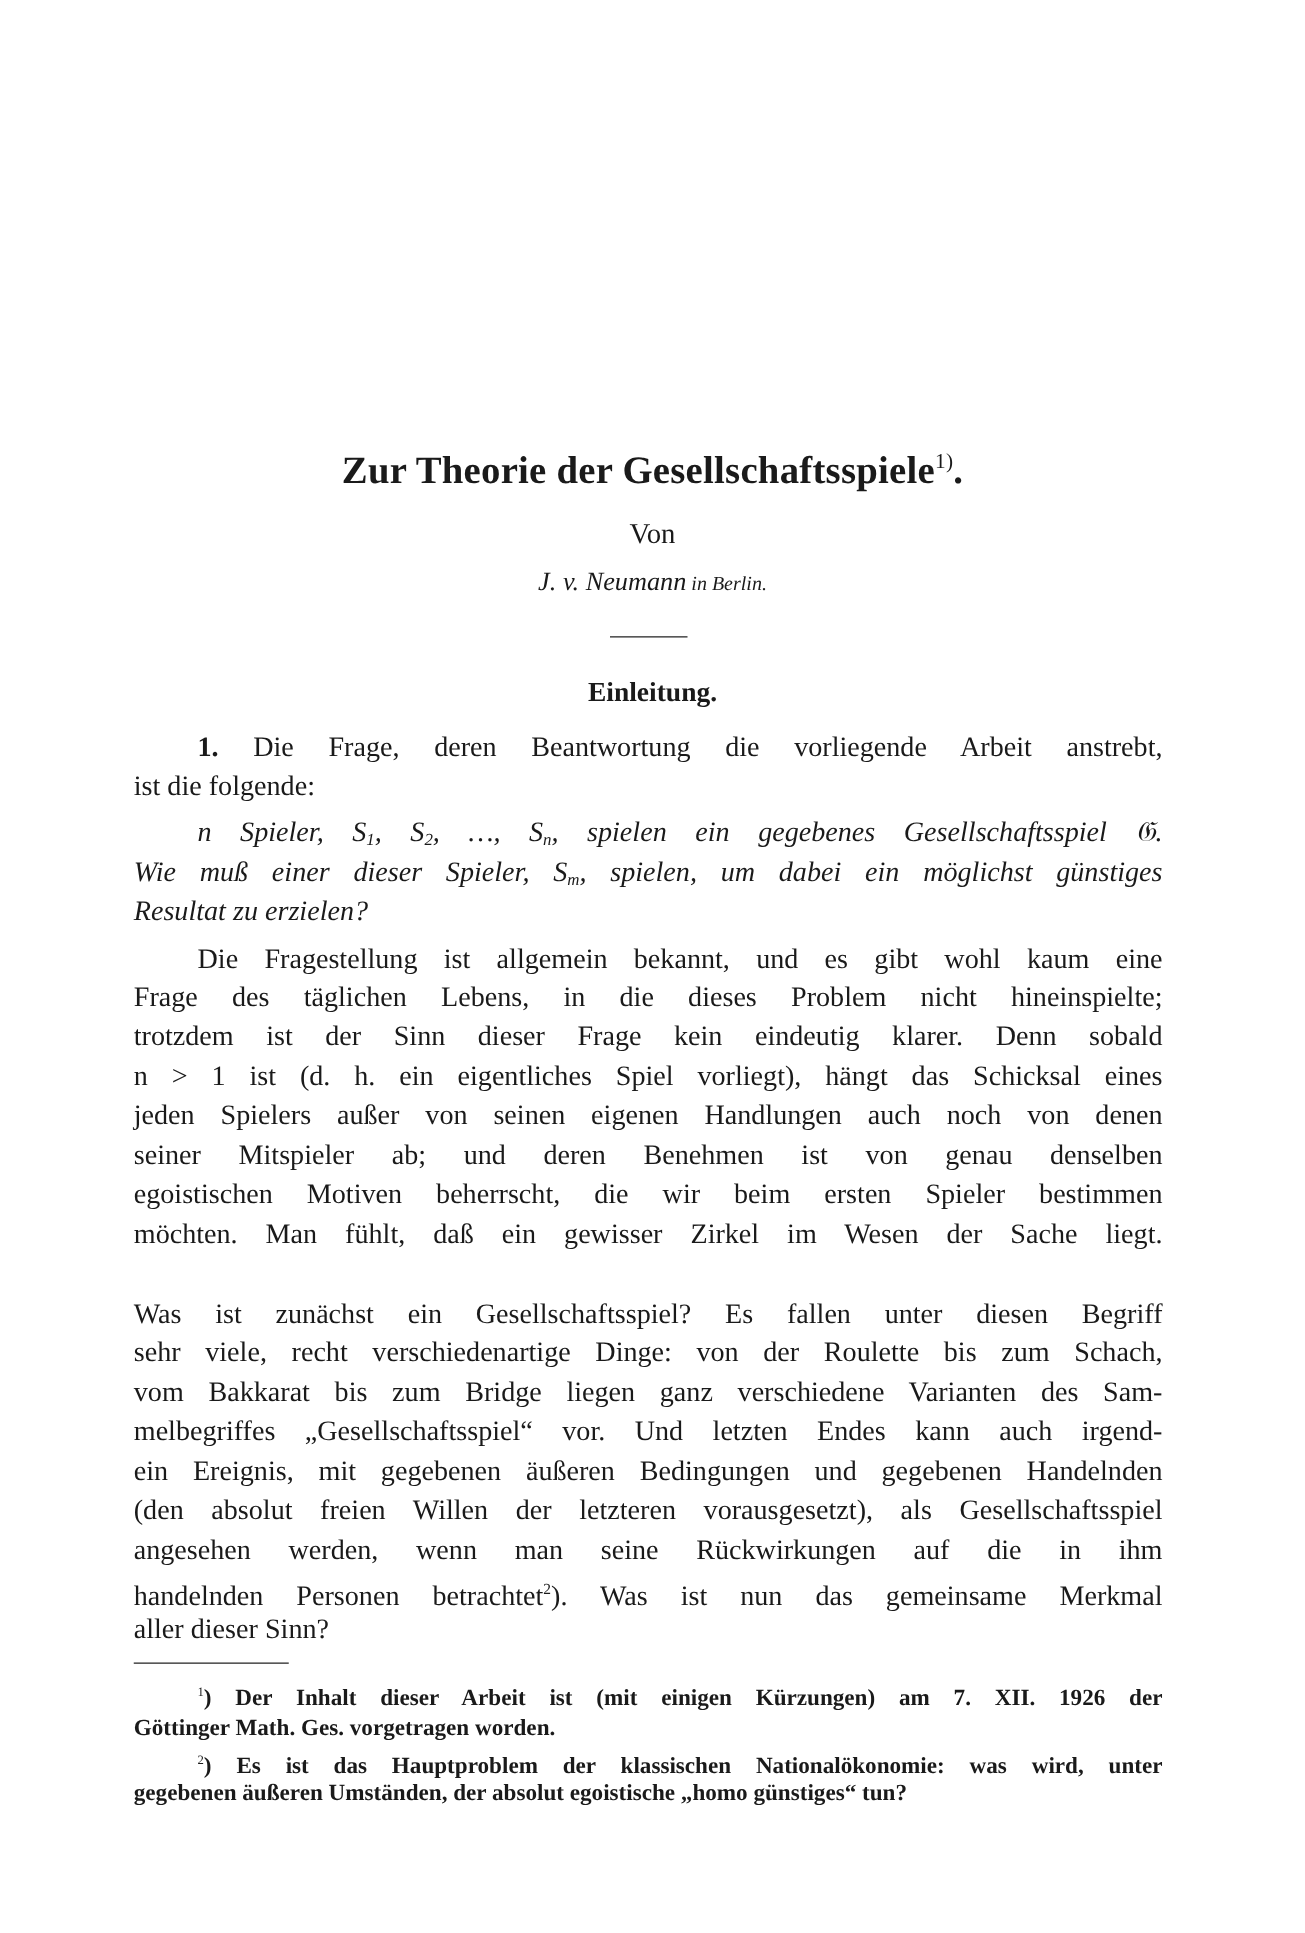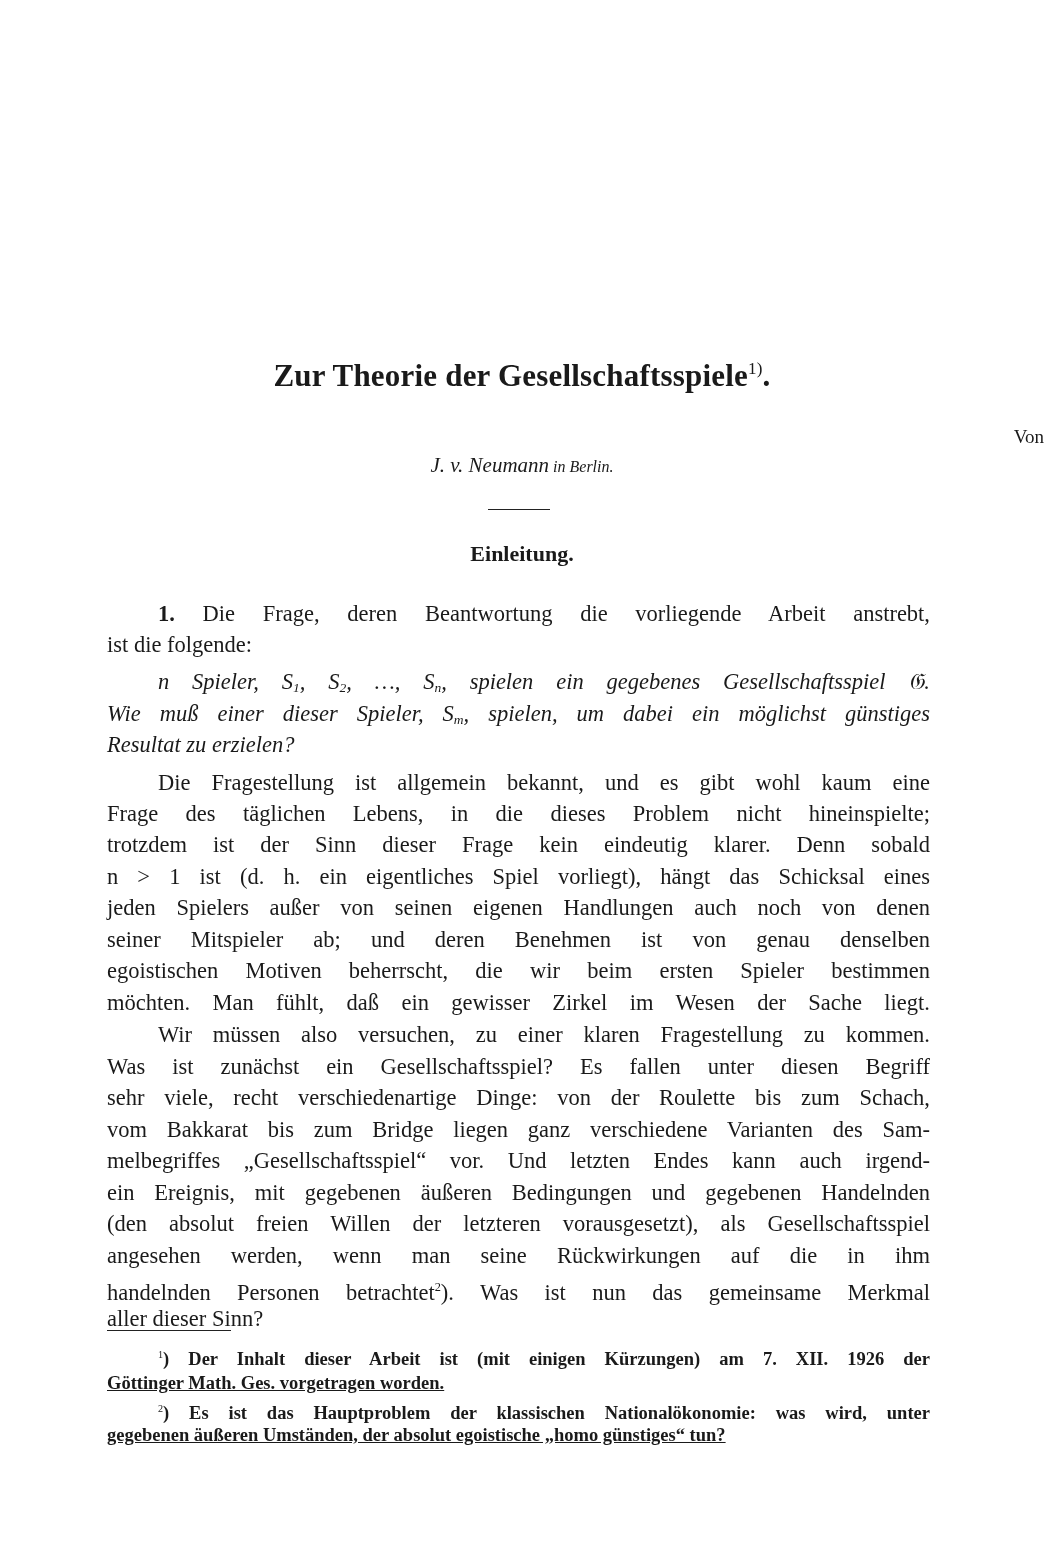--- a/index.html
+++ b/index.html
@@ -8,45 +8,45 @@
       font-family: "Liberation Serif", "DejaVu Serif", serif;
       color: #1a1a1a;
     }
     .page { position: absolute; left: 0; top: 0; width: 917px; height: 1546px; padding-left: 33px; }
 
     .title {
       position: absolute; left: 0; width: 1044px; top: 358px;
       text-align: center; font-weight: bold; font-size: 31px; letter-spacing: 0.2px;
     }
     .title sup, .ref { font-size: 0.55em; vertical-align: 0.7em; font-weight: normal; }
-    .von { position: absolute; left: 0; width: 1044px; top: 414px; text-align: right; font-size: 19px; margin-top: 12px; }
+    .von { position: absolute; left: 0; width: 1044px; top: 414px; text-align: center; font-size: 23px; }
     .author { position: absolute; left: 0; width: 1044px; top: 453px; text-align: center; font-size: 21px; font-style: italic; }
     .author .loc { font-size: 16px; margin-left: 4px; }
     .rule-short { position: absolute; left: 488px; top: 509px; width: 62px; height: 0; border-top: 1.5px solid #222; }
     .section { position: absolute; left: 0; width: 1044px; top: 541px; text-align: center; font-weight: bold; font-size: 22px; }
 
     .line {
       position: absolute; left: 107px; width: 823px; height: 30px;
       font-size: 22.5px; line-height: 30px; white-space: nowrap;
-      text-align: justify; text-align-last: justify; margin-top: 16px;
+      text-align: justify; text-align-last: justify;
     }
     .line.indent { left: 158px; width: 772px; }
     .line.last { text-align-last: left; }
     .line.it { font-style: italic; }
     .num { font-weight: bold; }
     sub { font-size: 0.6em; vertical-align: -0.25em; }
 
     .rule-foot { position: absolute; left: 107px; top: 1330px; width: 124px; height: 0; border-top: 1.5px solid #222; }
     .fline {
       position: absolute; left: 107px; width: 823px; height: 26px;
       font-size: 18.5px; line-height: 26px; font-weight: bold; white-space: nowrap;
       text-align: justify; text-align-last: justify;
     }
     .fline.indent { left: 158px; width: 772px; }
-    .fline.last { text-align-last: left; text-decoration: underline; }
+    .fline.last { text-align-last: left; }
   </style>
 </head>
 <body>
 
 <div class="page">
 
   <div class="title"><span>Zur Theorie der Gesellschaftsspiele</span><sup>1)</sup>.</div>
 
   <div class="von">Von</div>
 
@@ -65,21 +65,20 @@
 
   <div class="line indent" style="top:752px">Die Fragestellung ist allgemein bekannt, und es gibt wohl kaum eine</div>
   <div class="line" style="top:783px">Frage des täglichen Lebens, in die dieses Problem nicht hineinspielte;</div>
   <div class="line" style="top:814px">trotzdem ist der Sinn dieser Frage kein eindeutig klarer. Denn sobald</div>
   <div class="line" style="top:846px">n &gt; 1 ist (d. h. ein eigentliches Spiel vorliegt), hängt das Schicksal eines</div>
   <div class="line" style="top:877px">jeden Spielers außer von seinen eigenen Handlungen auch noch von denen</div>
   <div class="line" style="top:909px">seiner Mitspieler ab; und deren Benehmen ist von genau denselben</div>
   <div class="line" style="top:940px">egoistischen Motiven beherrscht, die wir beim ersten Spieler bestimmen</div>
   <div class="line" style="top:972px">möchten. Man fühlt, daß ein gewisser Zirkel im Wesen der Sache liegt.</div>
 
-  <div class="line indent" style="top:1004px">Wir müssen also versuchen, zu einer klaren Fragestellung zu kommen.</div>
   <div class="line" style="top:1036px">Was ist zunächst ein Gesellschaftsspiel? Es fallen unter diesen Begriff</div>
   <div class="line" style="top:1067px">sehr viele, recht verschiedenartige Dinge: von der Roulette bis zum Schach,</div>
   <div class="line" style="top:1099px">vom Bakkarat bis zum Bridge liegen ganz verschiedene Varianten des Sam-</div>
   <div class="line" style="top:1130px">melbegriffes „Gesellschaftsspiel“ vor. Und letzten Endes kann auch irgend-</div>
   <div class="line" style="top:1162px">ein Ereignis, mit gegebenen äußeren Bedingungen und gegebenen Handelnden</div>
   <div class="line" style="top:1193px">(den absolut freien Willen der letzteren vorausgesetzt), als Gesellschaftsspiel</div>
   <div class="line" style="top:1225px">angesehen werden, wenn man seine Rückwirkungen auf die in ihm</div>
   <div class="line" style="top:1256px"><span>handelnden Personen betrachtet</span><span class="ref">2</span><span>). Was ist nun das gemeinsame Merkmal</span></div>
   <div class="line last" style="top:1288px">aller dieser Sinn?</div>
 

